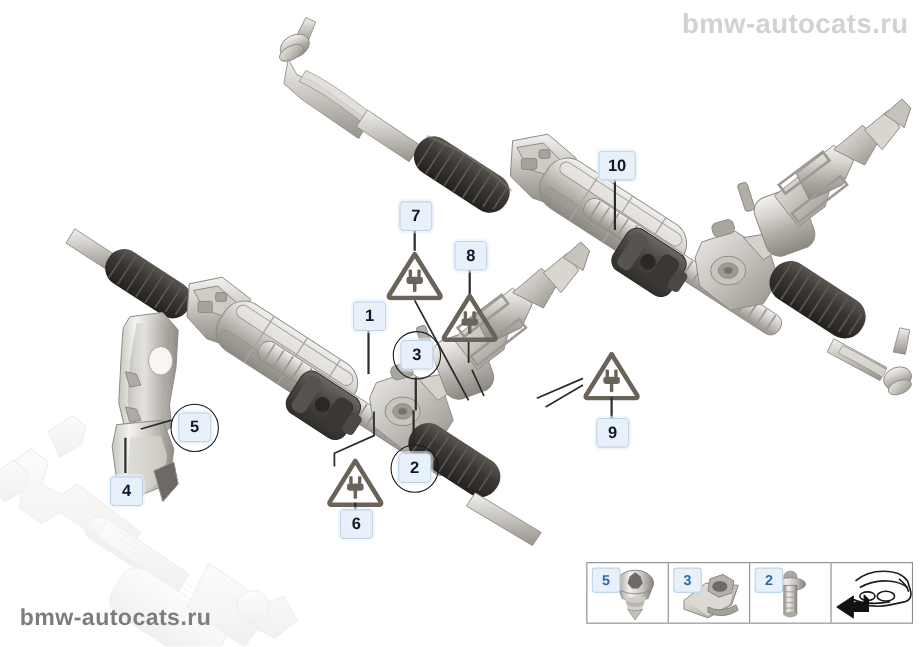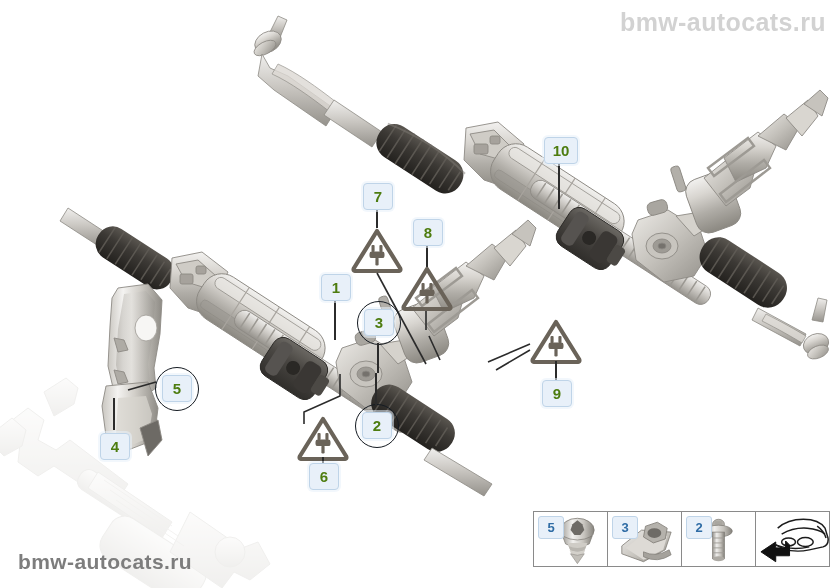--- a/index.html
+++ b/index.html
@@ -12,21 +12,21 @@
   #stage{position:absolute;left:0;top:0;width:840px;height:588px;overflow:hidden;background:#fff;}
 
   
   .wm{position:absolute;font-weight:bold;letter-spacing:.4px;white-space:nowrap;user-select:none;}
   .wm-top{right:14px;top:8px;font-size:25px;color:#d2d2d2;}
   .wm-bot{left:18px;bottom:14px;font-size:21px;color:#7d7d7d;}
 
   
   .callout{position:absolute;width:28px;height:25px;border-radius:4px;
     background:#e8f0f9;border:1px solid #bfd4e8;
-    color:#4d7c0f;font-size:15px;font-weight:bold;
+    color:#0f172a;font-size:15px;font-weight:bold;
     display:flex;align-items:center;justify-content:center;
     box-shadow:0 0 0 2px rgba(232,240,249,.55);line-height:1;}
   .callout.wide{width:32px;}
   .ring{position:absolute;width:42px;height:42px;border:1.6px solid #151b22;border-radius:50%;
     background:transparent;}
   .leader{position:absolute;background:#2b2b2b;}
   .leader.v{width:1.8px;}
   .leader-svg{position:absolute;overflow:visible;}
   .leader-svg path,.leader-svg line{stroke:#2b2b2b;stroke-width:1.6;fill:none;}
 

